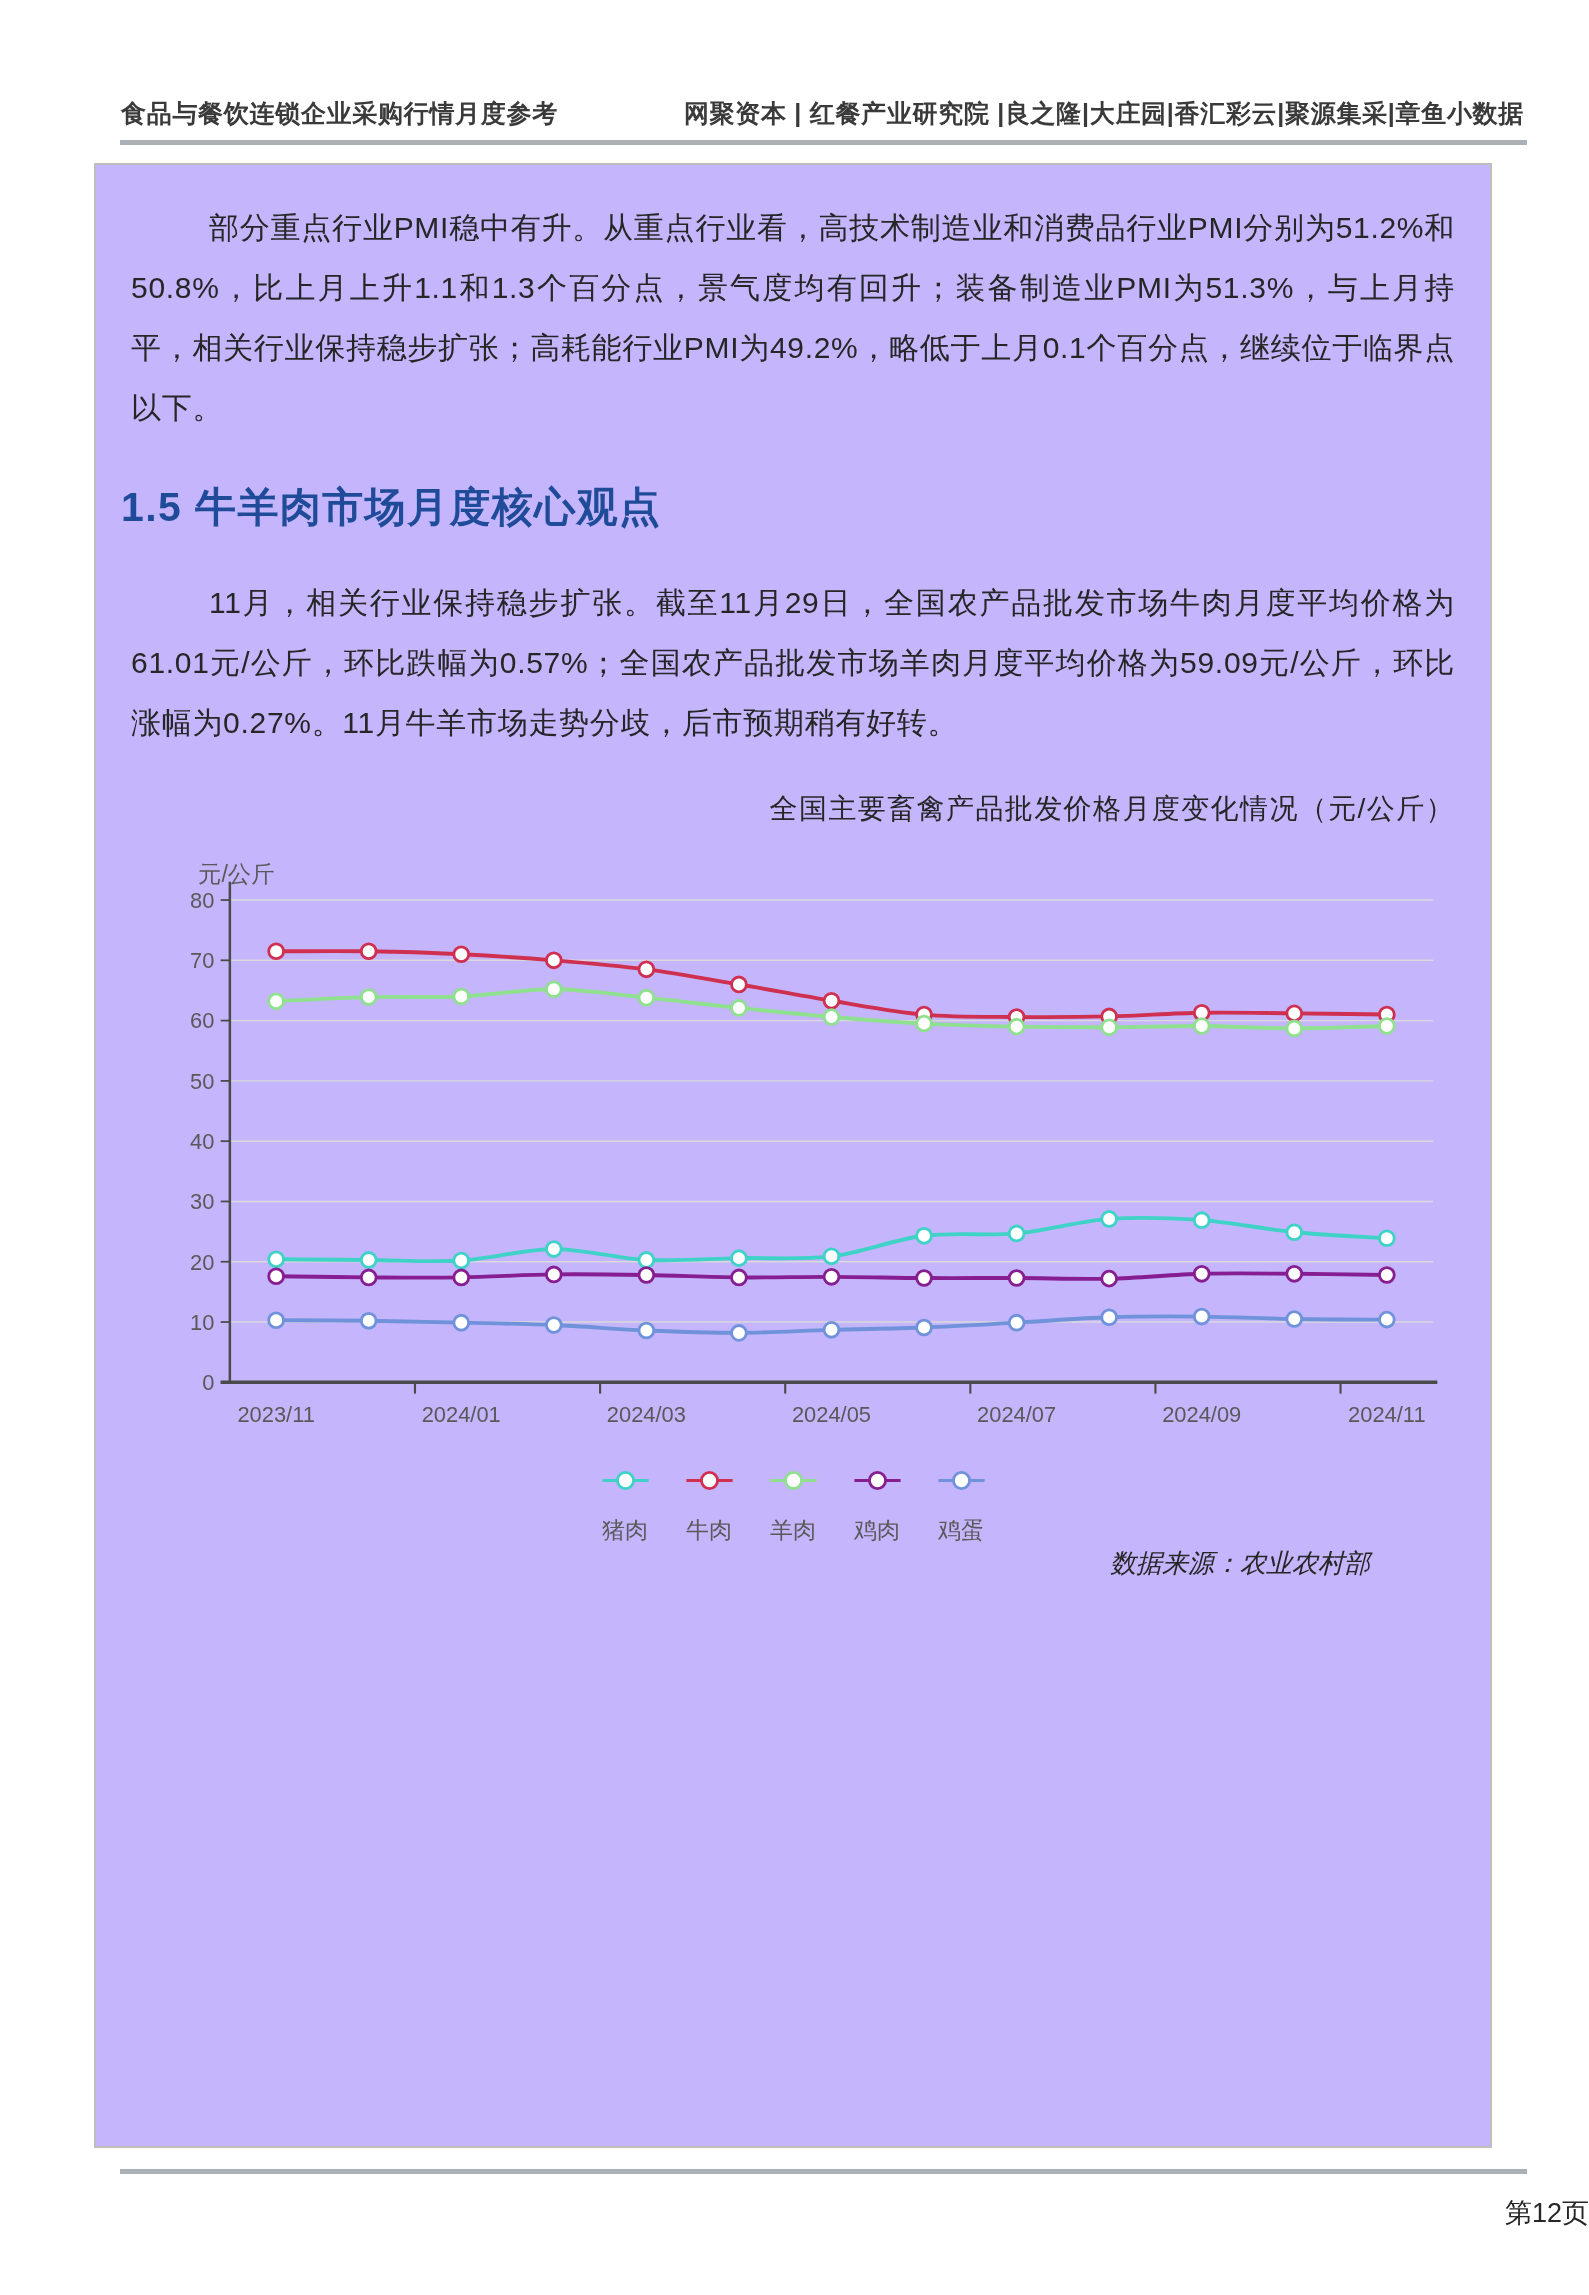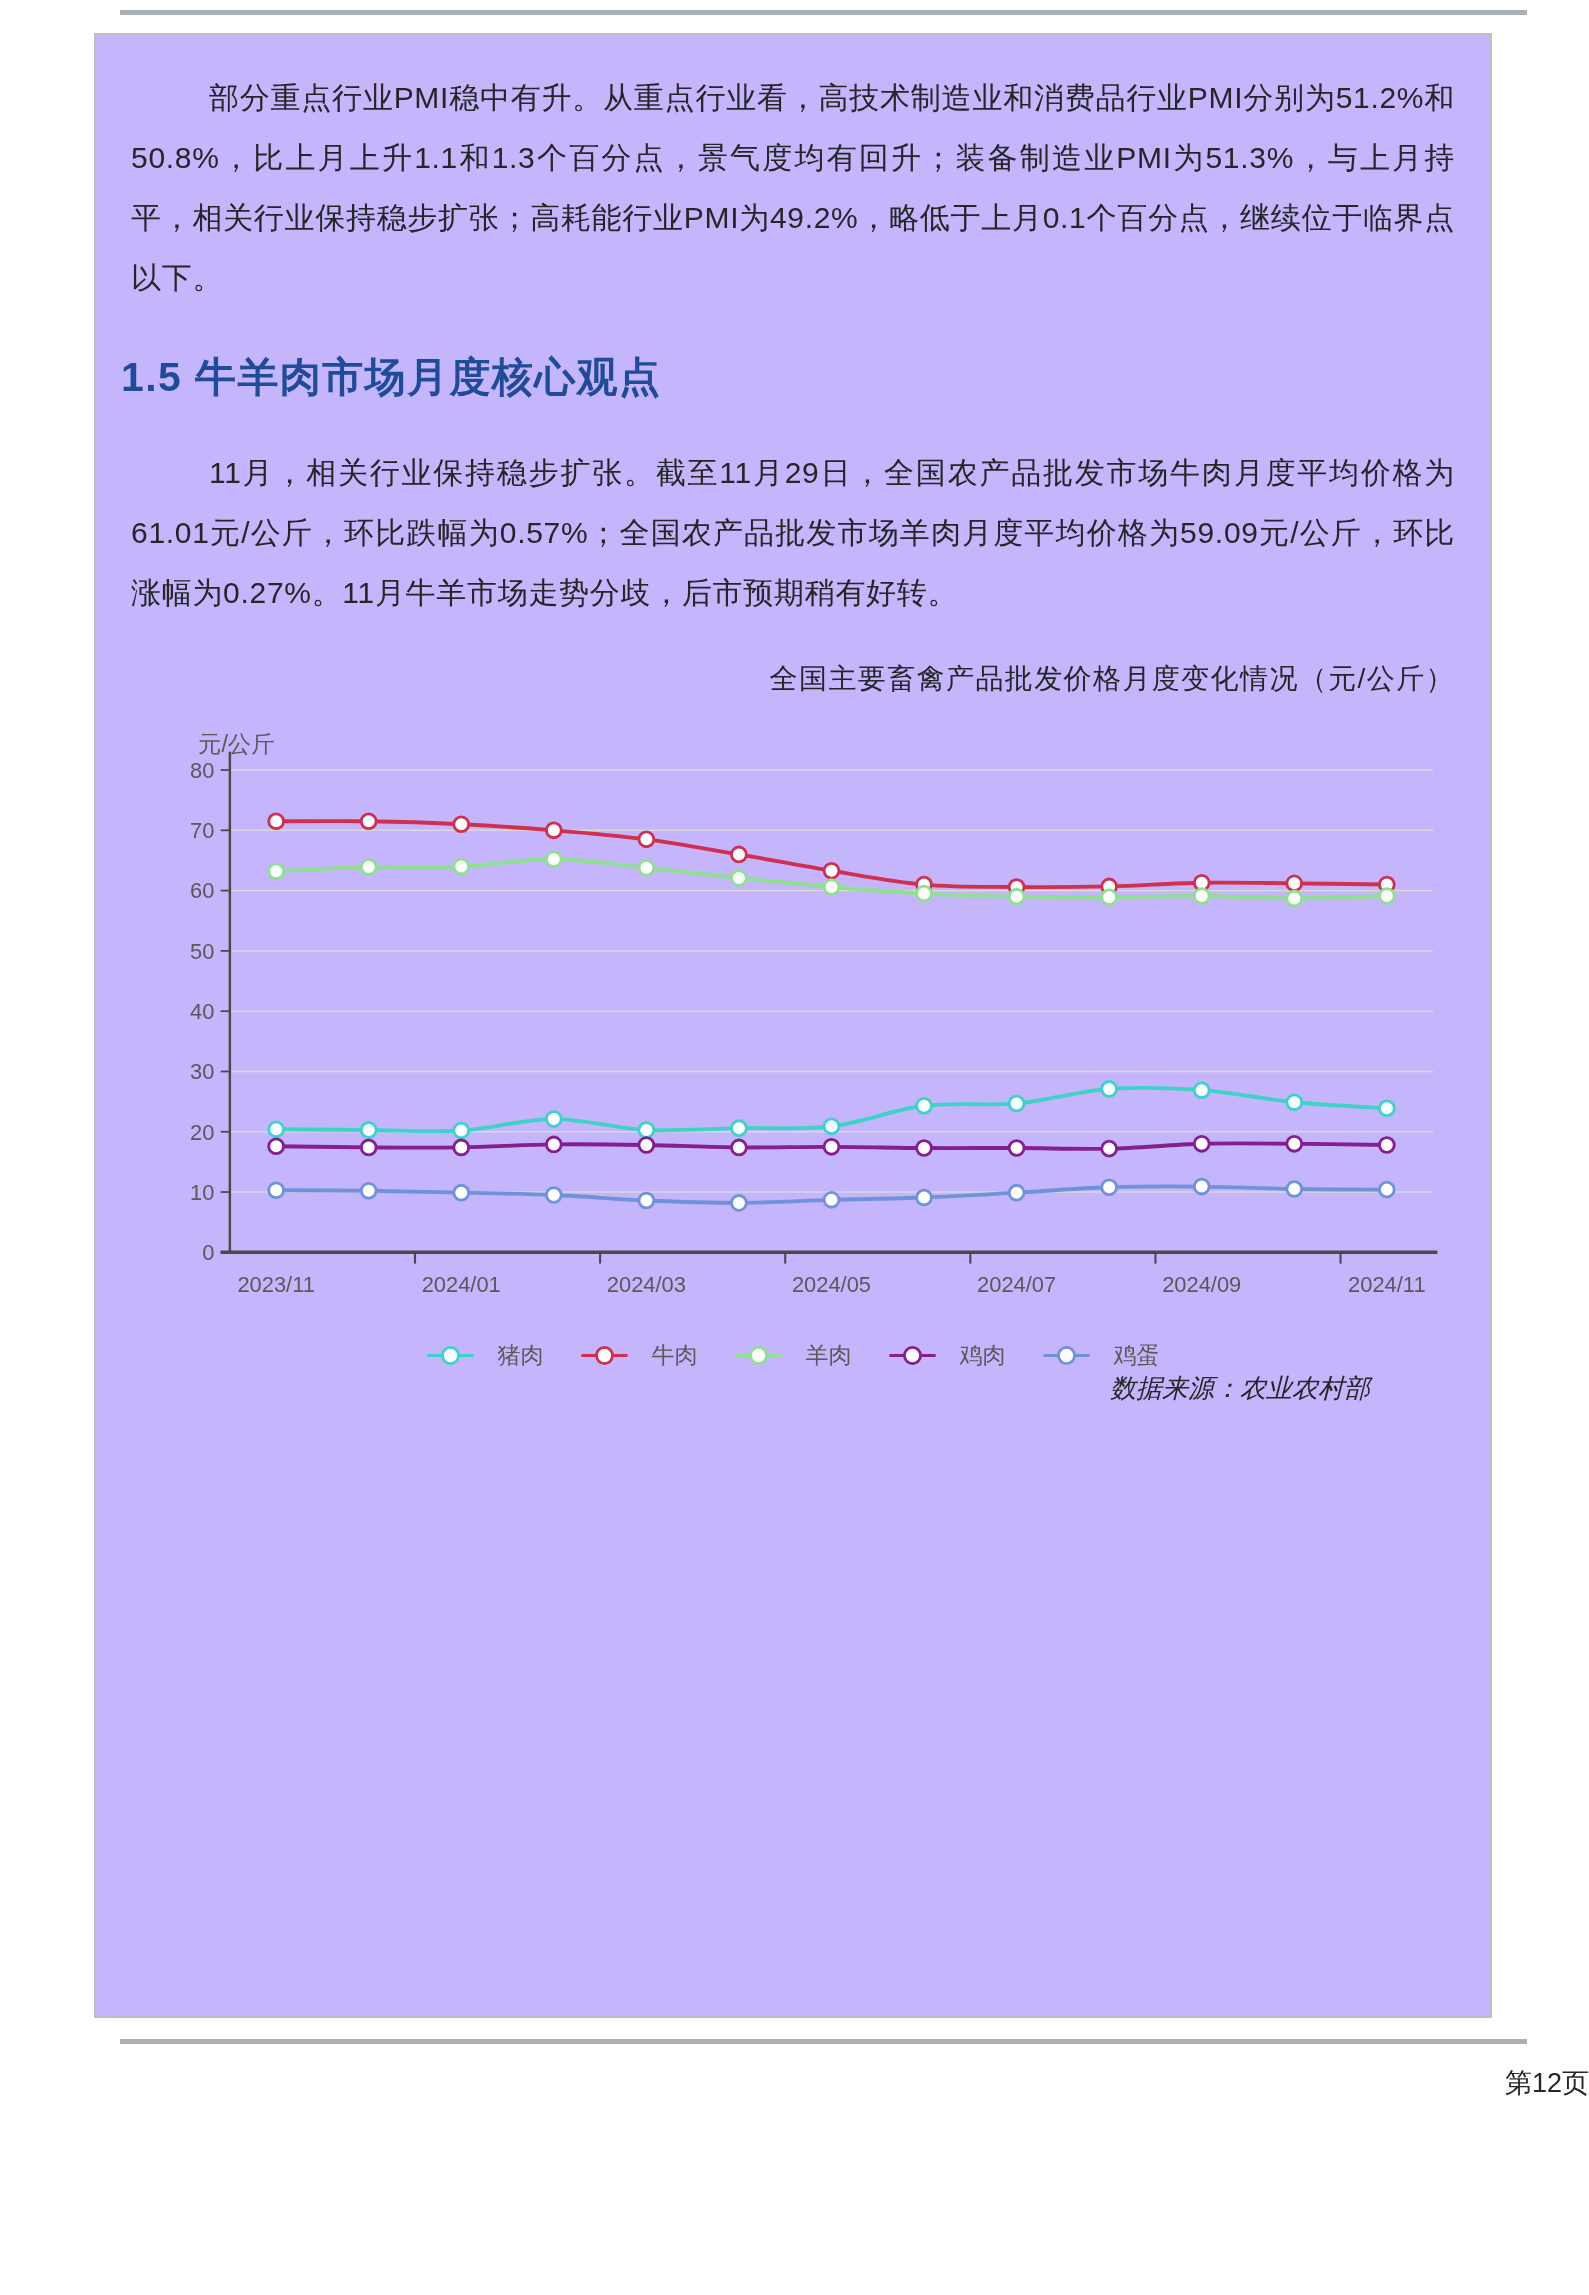--- a/index.html
+++ b/index.html
@@ -31,35 +31,39 @@
     color:#1f4b99; font-weight:700; letter-spacing:1.4px;
   }
   .chart-title {
     margin-top:37px; text-align:right; font-size:28px; color:#262626;
     font-weight:400; letter-spacing:1.4px;
   }
   .chart-svg { display:block; margin-top:11.3px; }
   .chart-legend {
     margin-top:8.5px; display:flex; justify-content:center; align-items:center; gap:37px;
   }
-  .legend-item { display:flex; align-items:center; gap:24px; }
+  .legend-item { display:flex; align-items:center; gap:24px;flex-direction:column; }
   .legend-label { font-size:23px; color:#595959; }
   .source-note {
     text-align:right; padding-right:85px;
     font-size:26px; color:#262626; font-style:italic;
     font-family:"Liberation Serif","DejaVu Serif",serif;
   }
   .footer-rule { margin-top:21px; }
   .page-number { margin-top:21px; text-align:right; font-size:27px; color:#262626; }
 </style>
 </head>
 <body>
 
 <div class="page">
 
+  <div class="header-row">
+    <span class="header-title">食品与餐饮连锁企业采购行情月度参考</span>
+    <span class="header-partners">网聚资本 | 红餐产业研究院 |良之隆|大庄园|香汇彩云|聚源集采|章鱼小数据</span>
+  </div>
   <div class="rule"></div>
 
   <div class="content-box">
     <p class="body-para para-1">部分重点行业PMI稳中有升。从重点行业看，高技术制造业和消费品行业PMI分别为51.2%和50.8%，比上月上升1.1和1.3个百分点，景气度均有回升；装备制造业PMI为51.3%，与上月持平，相关行业保持稳步扩张；高耗能行业PMI为49.2%，略低于上月0.1个百分点，继续位于临界点以下。</p>
 
     <h2 class="section-heading">1.5 牛羊肉市场月度核心观点</h2>
 
     <p class="body-para para-3">11月，相关行业保持稳步扩张。截至11月29日，全国农产品批发市场牛肉月度平均价格为61.01元/公斤，环比跌幅为0.57%；全国农产品批发市场羊肉月度平均价格为59.09元/公斤，环比涨幅为0.27%。11月牛羊市场走势分歧，后市预期稍有好转。</p>
 
     <div>

